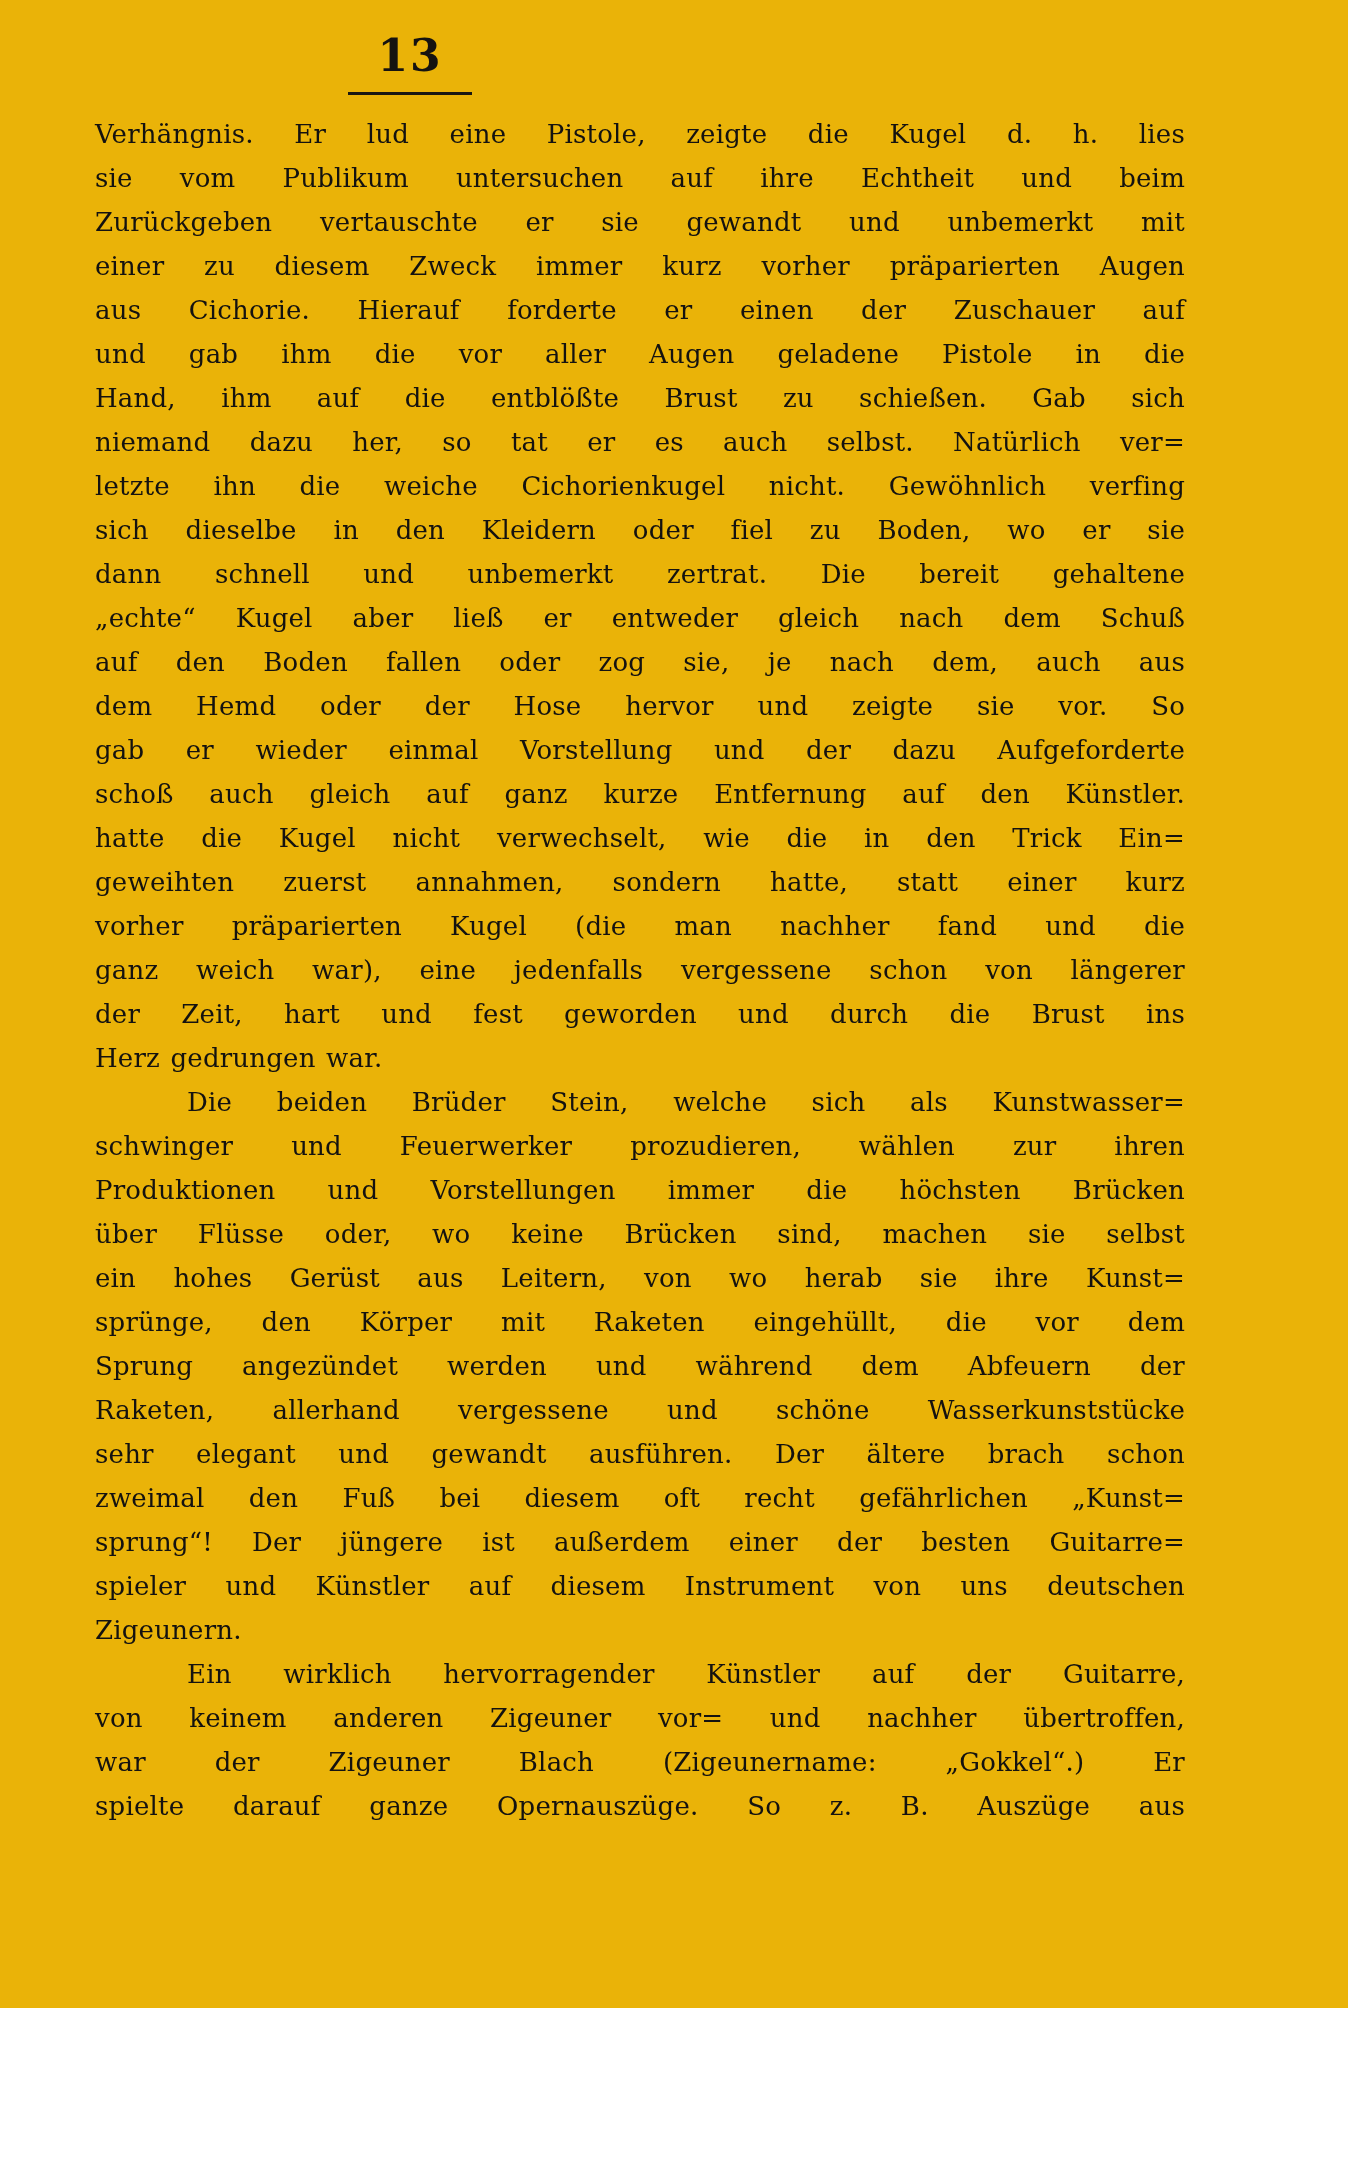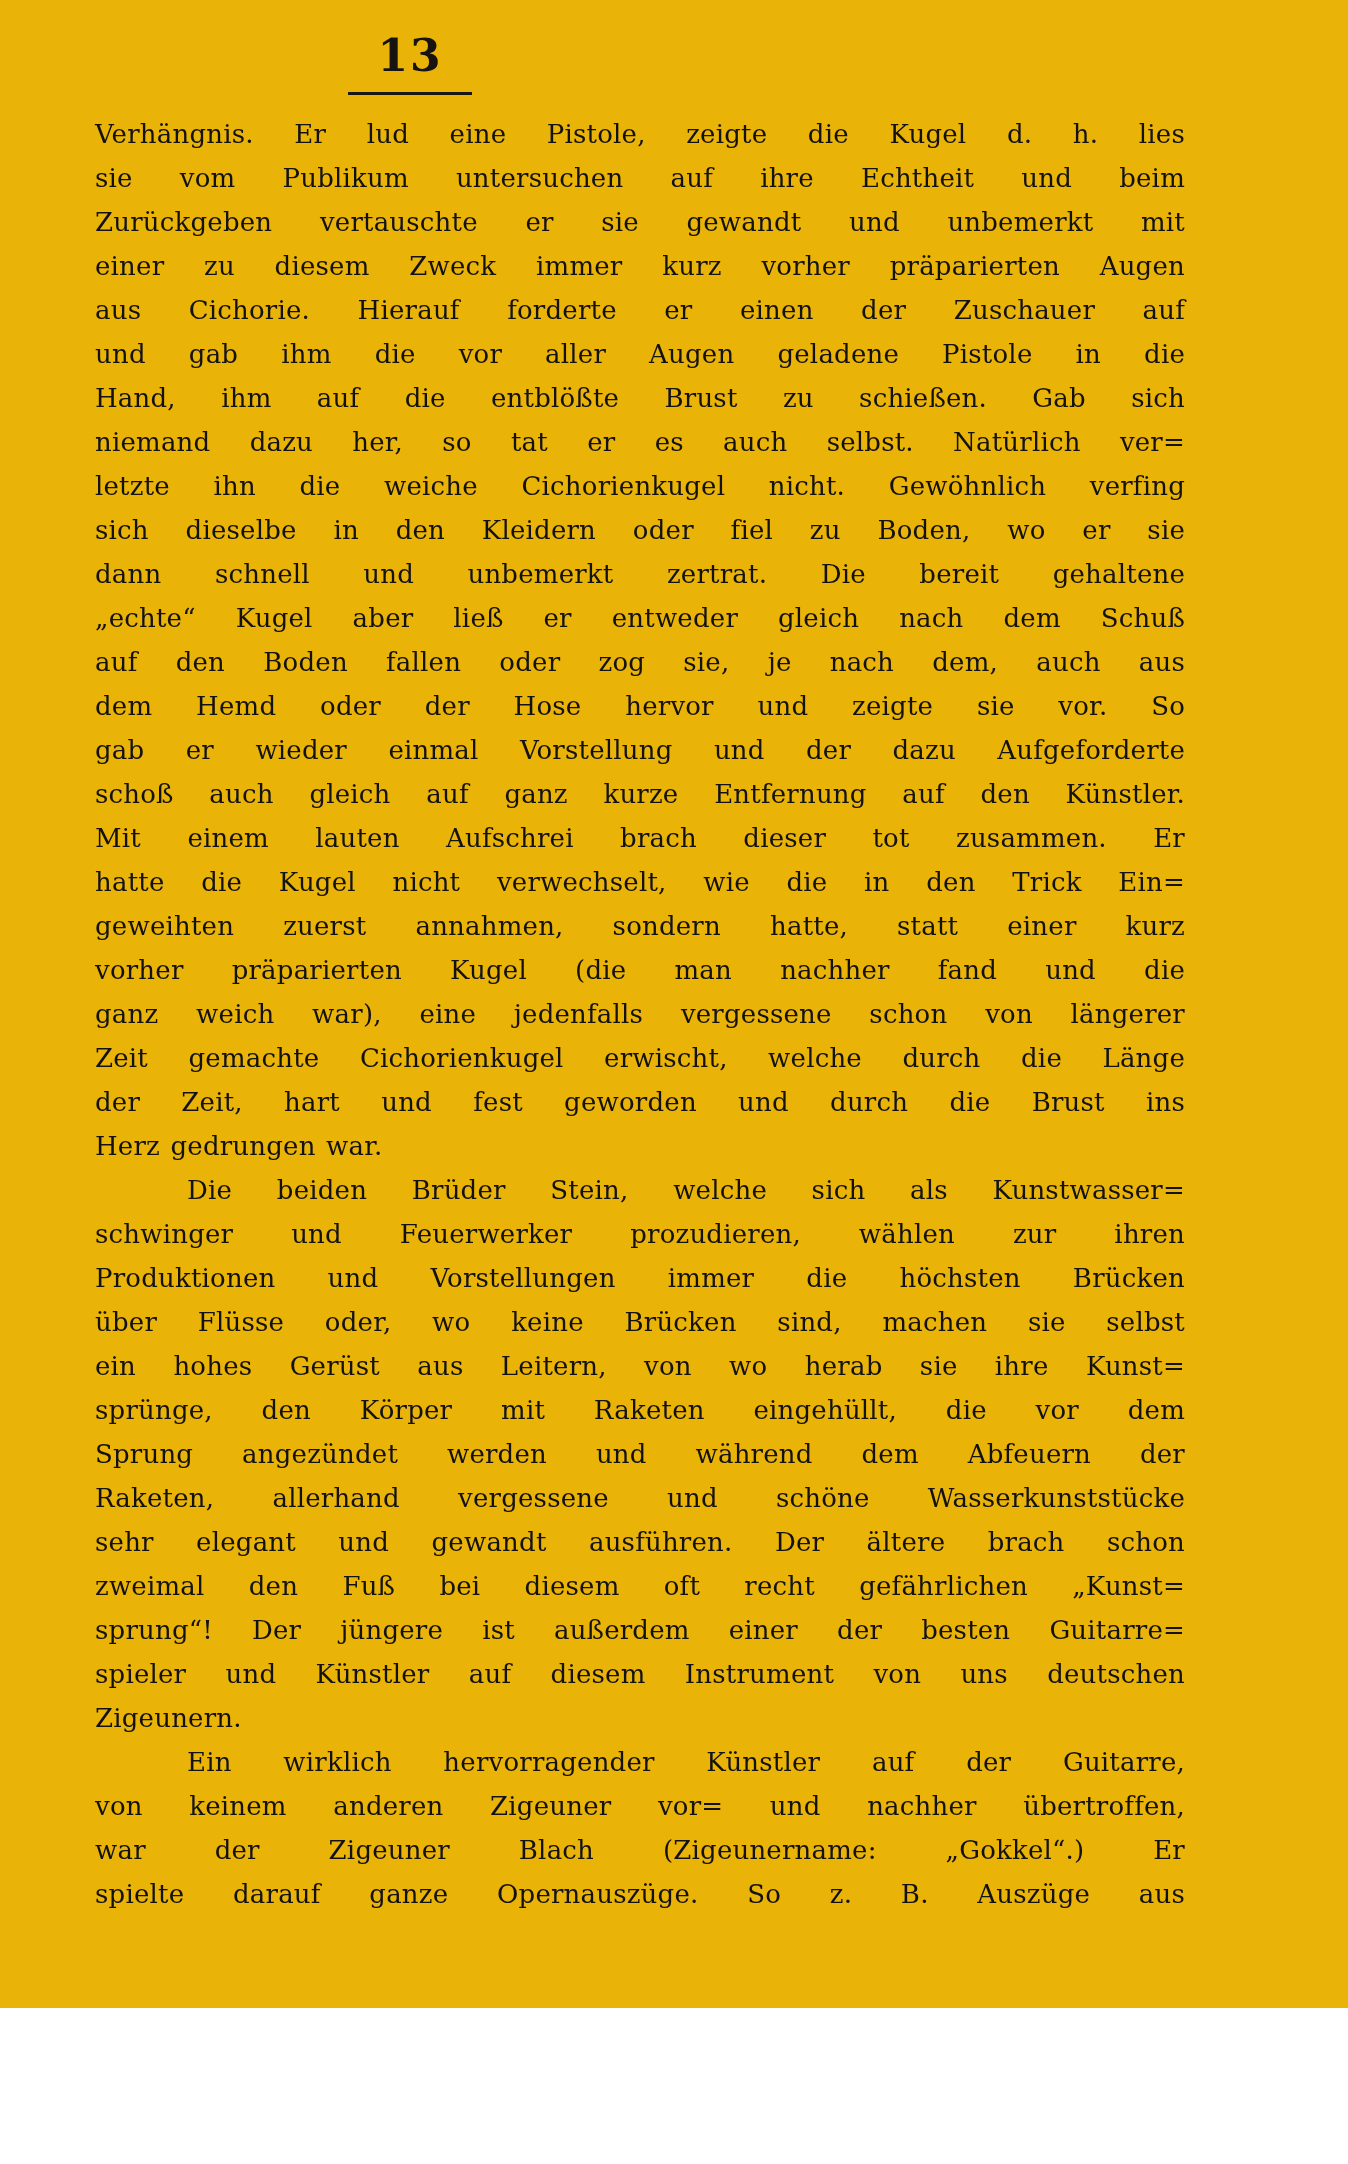--- a/index.html
+++ b/index.html
@@ -80,26 +80,24 @@
       <div class="text-line">Hand, ihm auf die entblößte Brust zu schießen.  Gab sich</div>
       <div class="text-line">niemand dazu her, so tat er es auch selbst.  Natürlich ver=</div>
       <div class="text-line">letzte ihn die weiche Cichorienkugel nicht.  Gewöhnlich verfing</div>
       <div class="text-line">sich dieselbe in den Kleidern oder fiel zu Boden, wo er sie</div>
       <div class="text-line">dann schnell und unbemerkt zertrat.  Die bereit gehaltene</div>
       <div class="text-line">„echte“ Kugel aber ließ er entweder gleich nach dem Schuß</div>
       <div class="text-line">auf den Boden fallen oder zog sie, je nach dem, auch aus</div>
       <div class="text-line">dem Hemd oder der Hose hervor und zeigte sie vor.  So</div>
       <div class="text-line">gab er wieder einmal Vorstellung und der dazu Aufgeforderte</div>
       <div class="text-line">schoß auch gleich auf ganz kurze Entfernung auf den Künstler.</div>
-      <div class="text-line">Mit einem lauten Aufschrei brach dieser tot zusammen.  Er</div>
       <div class="text-line">hatte die Kugel nicht verwechselt, wie die in den Trick Ein=</div>
       <div class="text-line">geweihten zuerst annahmen, sondern hatte, statt einer kurz</div>
       <div class="text-line">vorher präparierten Kugel (die man nachher fand und die</div>
       <div class="text-line">ganz weich war), eine jedenfalls vergessene schon von längerer</div>
-      <div class="text-line">Zeit gemachte Cichorienkugel erwischt, welche durch die Länge</div>
       <div class="text-line">der Zeit, hart und fest geworden und durch die Brust ins</div>
       <div class="text-line para-end">Herz gedrungen war.</div>
       <div class="text-line indent">Die beiden Brüder Stein, welche sich als Kunstwasser=</div>
       <div class="text-line">schwinger und Feuerwerker prozudieren, wählen zur ihren</div>
       <div class="text-line">Produktionen und Vorstellungen immer die höchsten Brücken</div>
       <div class="text-line">über Flüsse oder, wo keine Brücken sind, machen sie selbst</div>
       <div class="text-line">ein hohes Gerüst aus Leitern, von wo herab sie ihre Kunst=</div>
       <div class="text-line">sprünge, den Körper  mit Raketen eingehüllt, die vor dem</div>
       <div class="text-line">Sprung angezündet werden und während dem Abfeuern der</div>
       <div class="text-line">Raketen, allerhand vergessene und schöne Wasserkunststücke</div>

